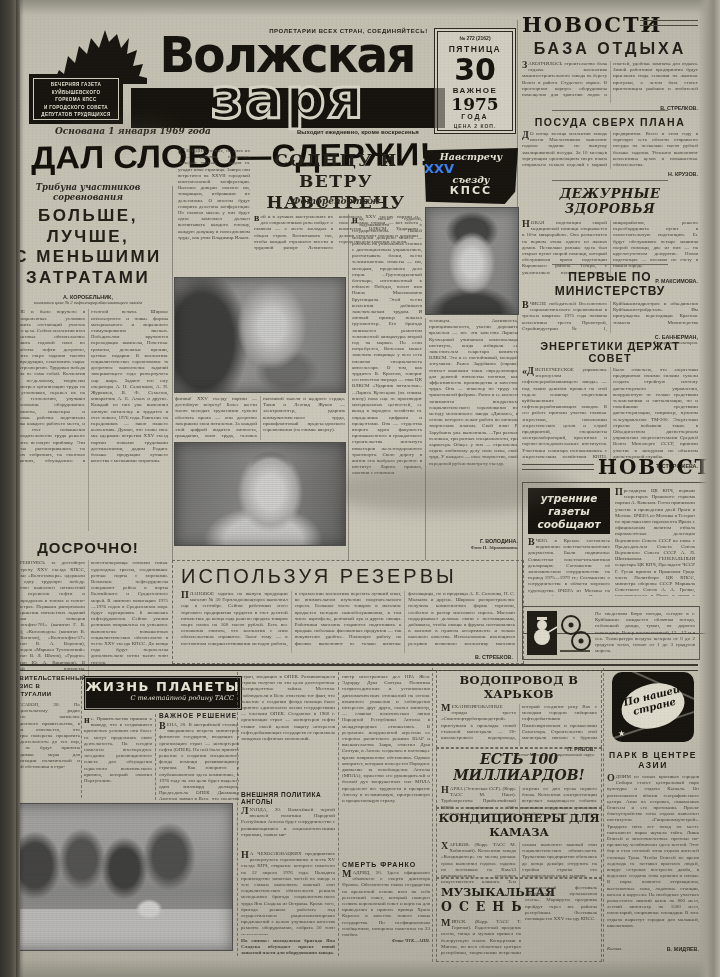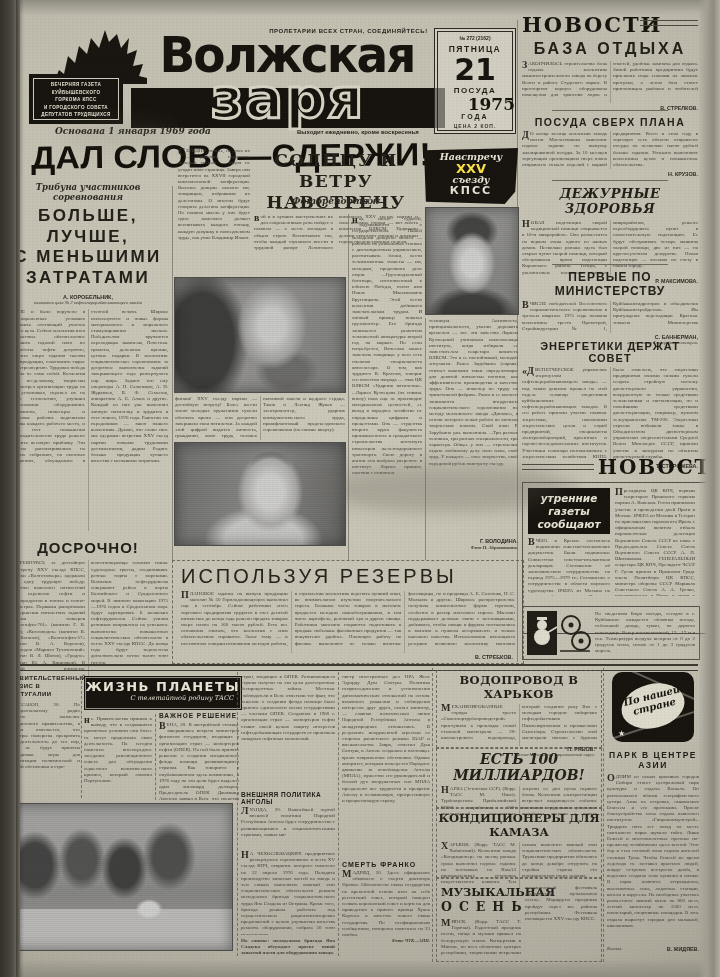--- a/index.html
+++ b/index.html
@@ -87,23 +87,23 @@
 ДЕПУТАТОВ ТРУДЯЩИХСЯ</div>
     </div>
     <div class="abs" style="left:30px;top:108px;width:200px;font:italic bold 9px/10px 'DejaVu Serif',serif;color:#2a271f">Основана 1 января 1969 года</div>
     <div class="abs" style="left:272px;top:111px;width:160px;font:bold 6px/7px 'Liberation Sans',sans-serif;color:#2a271f">Выходит ежедневно, кроме воскресенья</div>
   </div>
 
   <div class="abs" style="left:434px;top:28px;width:80px;height:104px;border:1.5px solid #2b2821;background:rgba(224,220,208,.5)">
     <div class="abs" style="left:2px;top:2px;right:2px;bottom:2px;border:1px solid #2b2821"></div>
     <div class="abs" style="left:0;top:6px;width:100%;text-align:center;font:bold 5px/6px 'Liberation Sans',sans-serif;color:#2b2821">№ 272 (2162)</div>
     <div class="abs" style="left:0;top:16px;width:100%;text-align:center;font:bold 8.5px/9px 'Liberation Sans',sans-serif;letter-spacing:1.5px;color:#211e18">ПЯТНИЦА</div>
-    <div class="abs" style="left:0;top:25px;width:100%;text-align:center;font:bold 30px/31px 'DejaVu Sans',sans-serif;color:#17140f">21</div>
-    <div class="abs" style="left:0;top:57px;width:100%;text-align:center;font:bold 8px/9px 'Liberation Sans',sans-serif;letter-spacing:1.5px;color:#211e18">ПОСУДА</div>
-    <div class="abs" style="left:0;top:66px;width:100%;text-align:right;font:bold 17px/18px 'DejaVu Serif',serif;color:#17140f">1975</div>
+    <div class="abs" style="left:0;top:25px;width:100%;text-align:center;font:bold 30px/31px 'DejaVu Sans',sans-serif;color:#17140f">30</div>
+    <div class="abs" style="left:0;top:57px;width:100%;text-align:center;font:bold 8px/9px 'Liberation Sans',sans-serif;letter-spacing:1.5px;color:#211e18">ВАЖНОЕ</div>
+    <div class="abs" style="left:0;top:66px;width:100%;text-align:center;font:bold 17px/18px 'DejaVu Serif',serif;color:#17140f">1975</div>
     <div class="abs" style="left:0;top:84px;width:100%;text-align:center;font:bold 7px/8px 'Liberation Sans',sans-serif;letter-spacing:2px;color:#211e18">ГОДА</div>
     <div class="abs" style="left:0;top:94px;width:100%;text-align:center;font:bold 5px/6px 'Liberation Sans',sans-serif;letter-spacing:1px;color:#3a362e">ЦЕНА 2 КОП.</div>
   </div>
 
   <div class="abs vline" style="left:517px;top:20px;height:642px"></div>
 
   <div class="abs" style="left:522px;top:14px;width:176px;height:648px">
     <div style="font:900 21px/22px 'DejaVu Serif',serif;letter-spacing:2px;color:#17140f">НОВОСТИ</div>
     <div class="abs" style="left:118px;top:6px;width:58px;height:1px;background:#4c493f"></div>
     <div class="abs" style="left:118px;top:11px;width:58px;height:1px;background:#4c493f"></div>
@@ -170,21 +170,21 @@
         <line x1="33" y1="40" x2="63" y2="40" stroke="#26231c" stroke-width="1.5"></line>
       </svg>
       <div class="abs t" style="left:72px;top:4px;width:100px;height:44px">По сведениям Бюро погоды, сегодня в г. Куйбышеве ожидается облачная погода, небольшой дождь, туман, на дорогах гололедица. Ветер юго-восточный, 12—17 м в сек. Температура воздуха вечером от 0 до 2 градусов тепла, ночью от 1 до 3 градусов мороза.</div>
     </div>
   </div>
 
   <div class="abs" style="left:2px;top:140px;width:432px;font:bold 32px/36px 'Liberation Sans',sans-serif;color:#13100b;text-align:center;letter-spacing:0;transform:rotate(-.5deg) scaleX(1.06);transform-origin:left center;white-space:nowrap">ДАЛ СЛОВО—СДЕРЖИ!</div>
 
   <div class="abs" style="left:424px;top:148px;width:94px;height:56px;background:#17140f;clip-path:polygon(0 4%,100% 0,97% 78%,86% 100%,2% 96%)">
     <div style="color:#e6e2d4;font:bold italic 9.5px/10px 'DejaVu Serif',serif;text-align:center;padding-top:4px">Навстречу</div>
-    <div style="color:#fde047;font:bold 13px/13px 'DejaVu Sans',sans-serif;text-align:center">XXV</div>
+    <div style="color:#3b82f6;font:bold 13px/13px 'DejaVu Sans',sans-serif;">XXV</div>
     <div style="color:#e6e2d4;font:bold italic 9.5px/10px 'DejaVu Serif',serif;text-align:center">съезду</div>
     <div style="color:#e6e2d4;font:bold 11px/11px 'DejaVu Sans',sans-serif;text-align:center;letter-spacing:2px">КПСС</div>
   </div>
 
   <div class="abs ph ph-portrait" style="left:426px;top:208px;width:92px;height:106px"></div>
 
   <div class="abs vline" style="left:172px;top:186px;height:374px"></div>
 
   <div class="abs" style="left:8px;top:182px;width:160px;height:478px">
     <div style="font:italic bold 8.5px/10px 'DejaVu Serif',serif;color:#2c2922;text-align:center">Трибуна участников соревнования</div>

